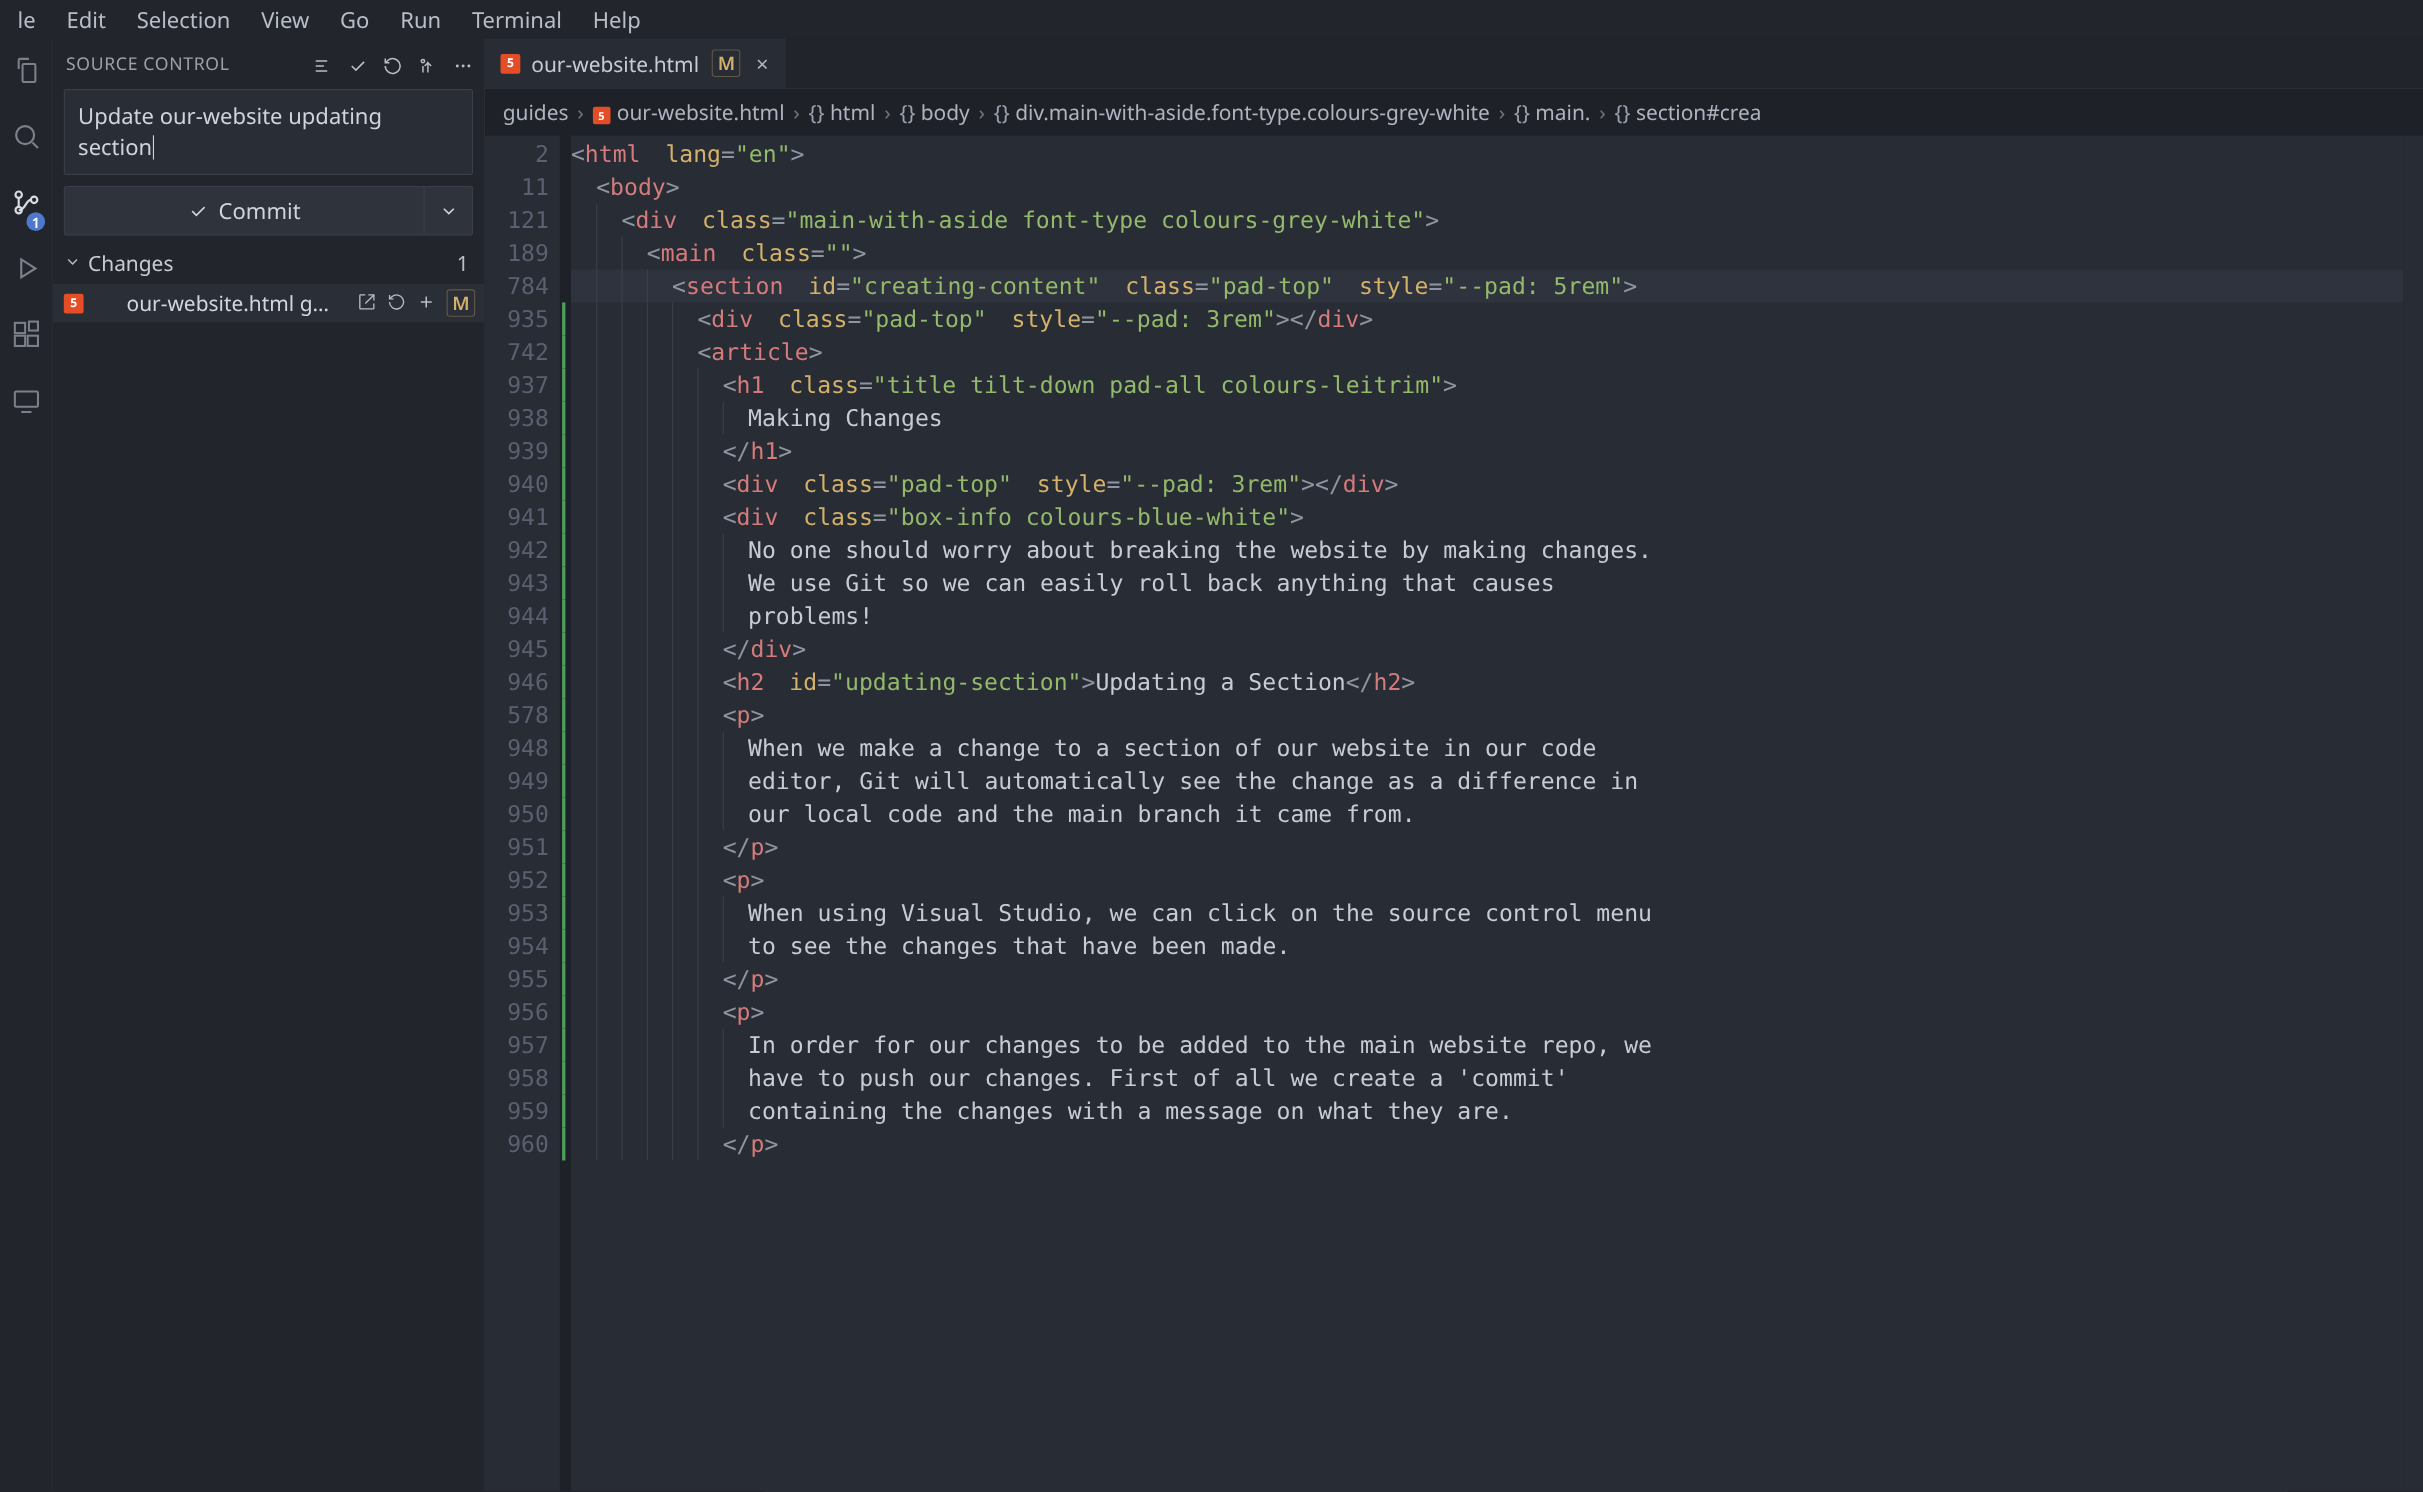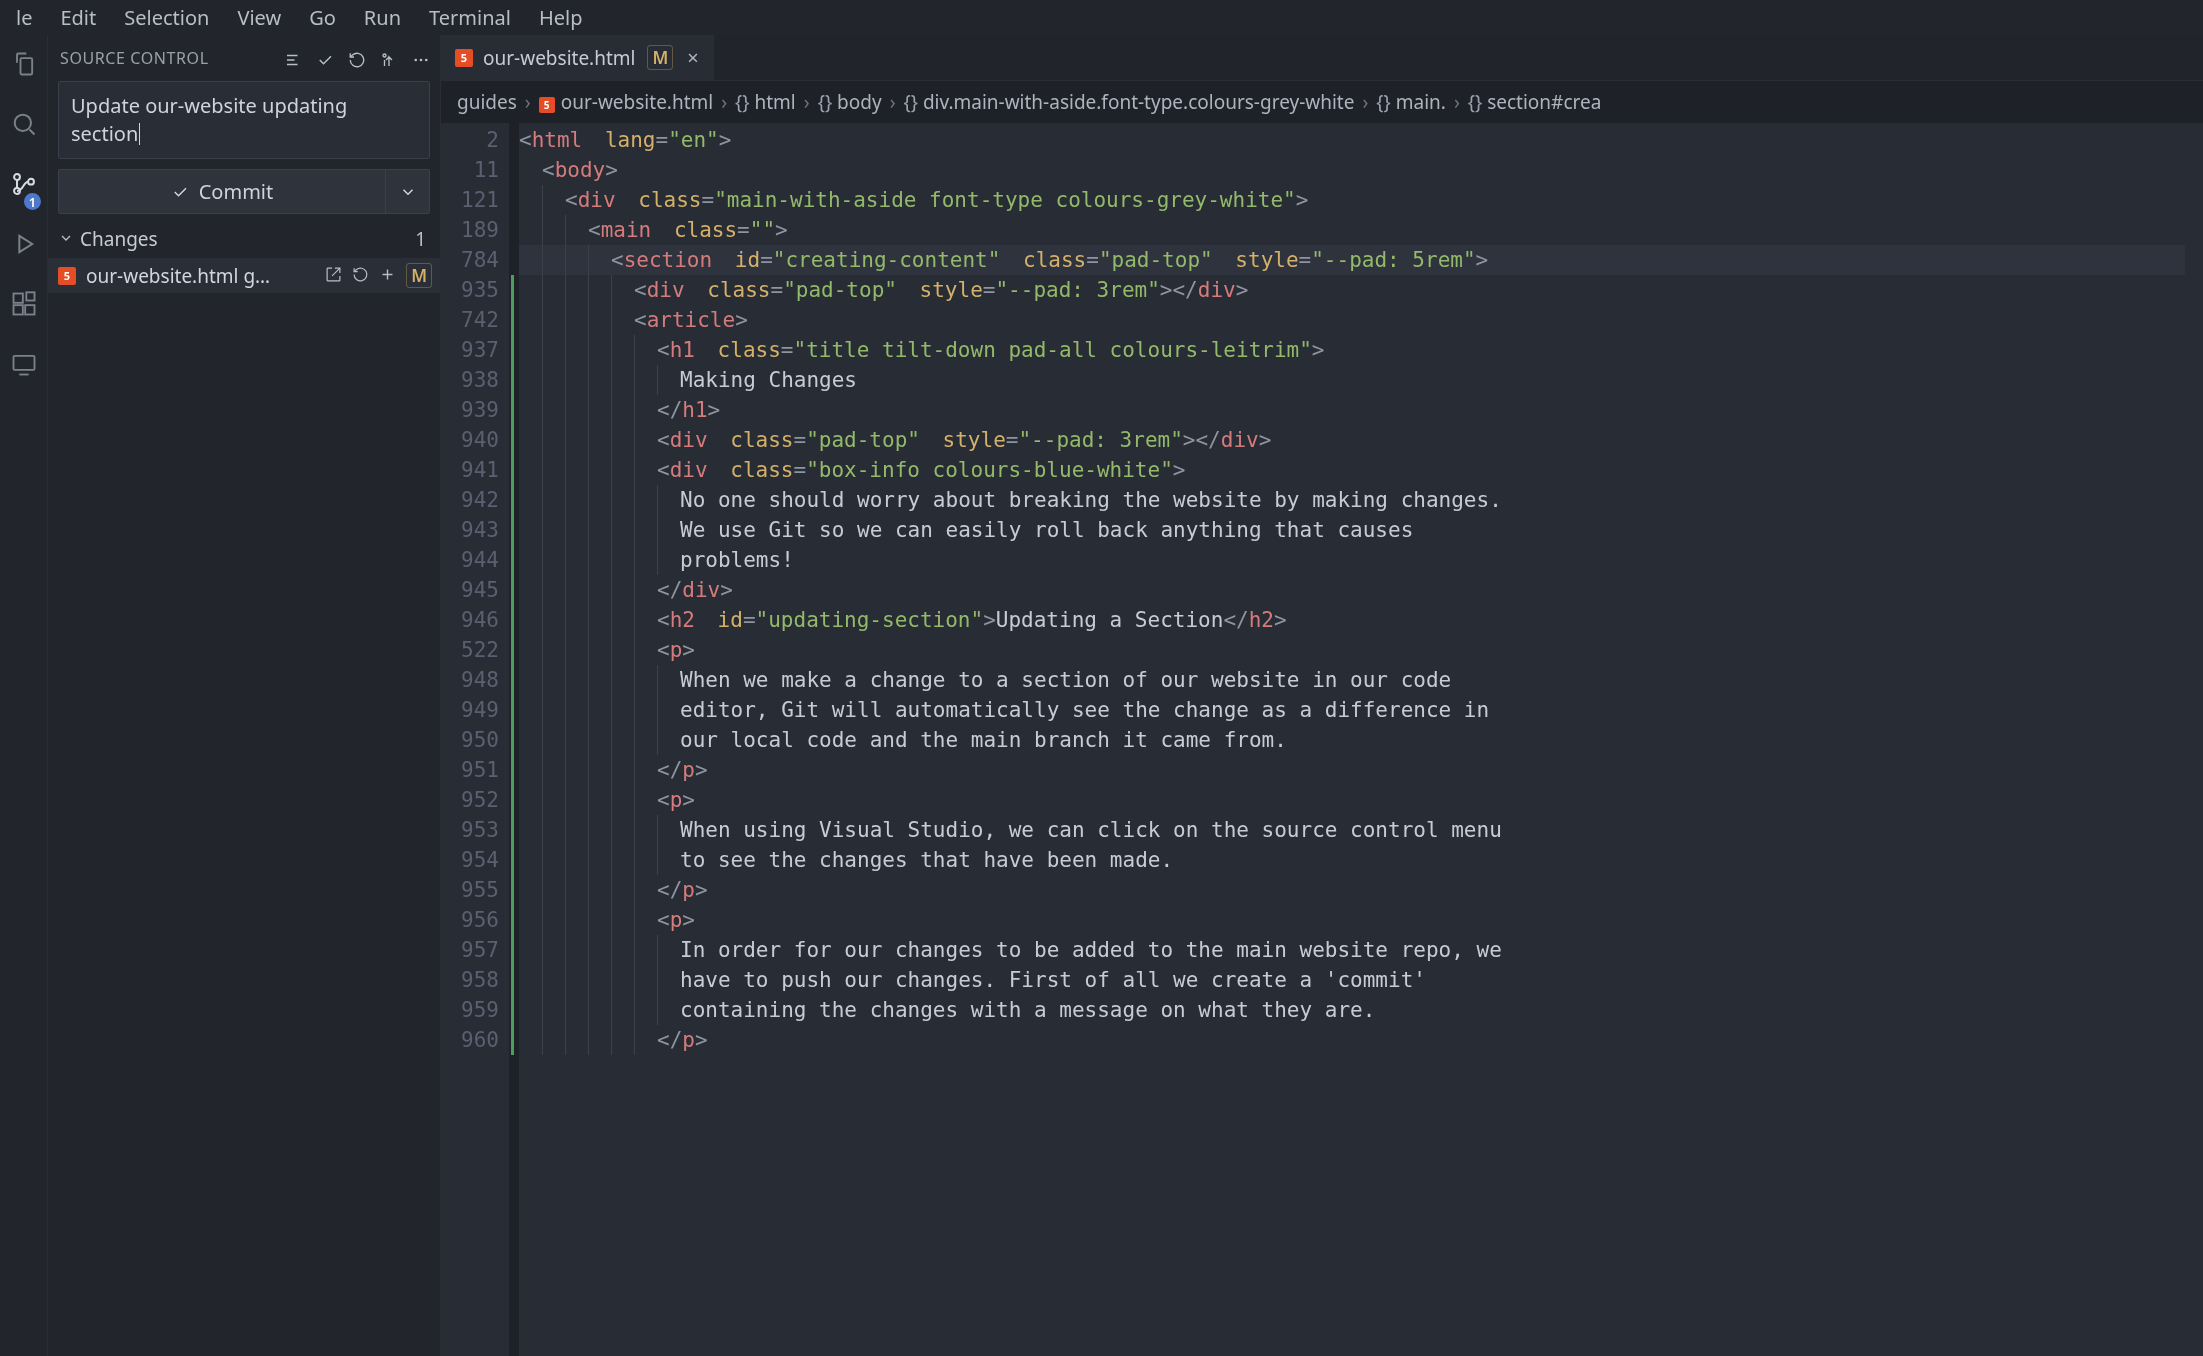--- a/index.html
+++ b/index.html
@@ -87,21 +87,21 @@
   .changes-row .cnt { color:#b8bec8; }
 
   .file-row {
     display:flex; align-items:center; padding:4px 8px 4px 10px;
     background:#2a2e36;
   }
   .file-row .hicon {
     width:18px; height:18px; background:#e44d26; margin-right:10px;
     display:flex; align-items:center; justify-content:center; color:#fff; font-size:11px; font-weight:700; border-radius:2px;
   }
-  .file-row .fname { flex:1; font-size:19px; color:#d2d7df; white-space:nowrap; overflow:hidden; text-overflow:ellipsis; }
+  .file-row .fname { flex:1; font-size:19px; color:#d2d7df; white-space:nowrap; overflow:hidden; text-overflow:ellipsis;margin-left:29px; }
   .file-row .facts { display:flex; gap:10px; color:#b8bec8; margin-left:6px; align-items:center; }
   .file-row .facts svg { width:17px; height:17px; }
   .mbadge {
     margin-left:10px; color:#d4b16a; font-weight:600; font-size:17px;
     border:1px solid #d4b16a55; border-radius:3px; padding:0 4px;
   }
 
   
   .editorcol { flex:1; display:flex; flex-direction:column; min-width:0; }
 
@@ -350,21 +350,21 @@
             <div class="ln">937</div>
             <div class="ln">938</div>
             <div class="ln">939</div>
             <div class="ln">940</div>
             <div class="ln">941</div>
             <div class="ln">942</div>
             <div class="ln">943</div>
             <div class="ln">944</div>
             <div class="ln">945</div>
             <div class="ln">946</div>
-            <div class="ln">522</div>
+            <div class="ln">578</div>
             <div class="ln">948</div>
             <div class="ln">949</div>
             <div class="ln">950</div>
             <div class="ln">951</div>
             <div class="ln">952</div>
             <div class="ln">953</div>
             <div class="ln">954</div>
             <div class="ln">955</div>
             <div class="ln">956</div>
             <div class="ln">957</div>

